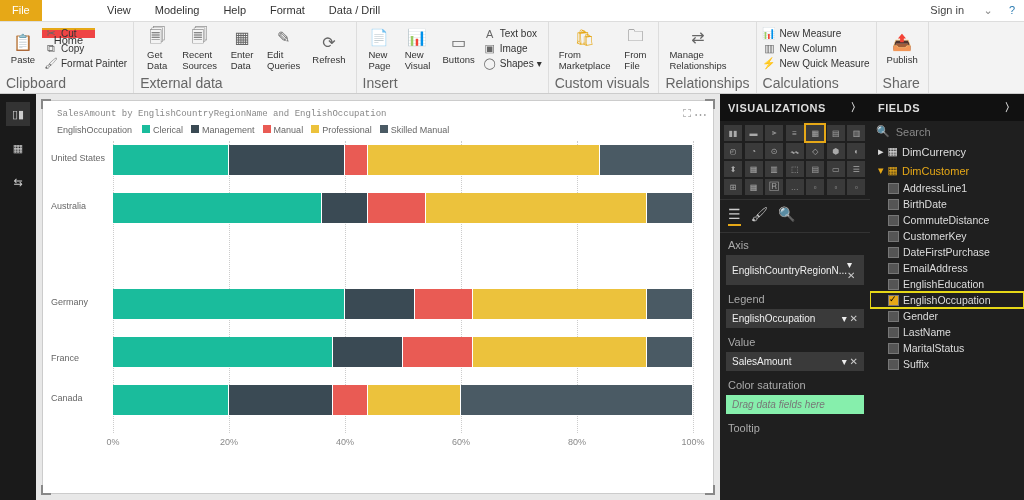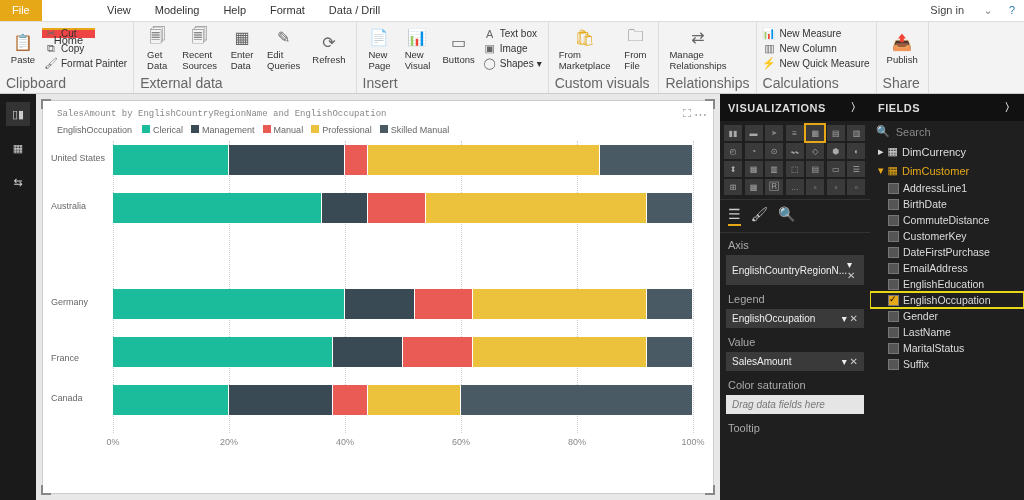--- a/index.html
+++ b/index.html
@@ -56,21 +56,21 @@
 .panel-head { background:#111; padding:6px 8px; font-weight:bold; font-size:11px; letter-spacing:.5px; display:flex; justify-content:space-between; align-items:center; }
 .viz-grid { display:grid; grid-template-columns:repeat(7,1fr); gap:2px; padding:4px; }
 .viz-cell { width:18px; height:16px; background:#3a3a3a; cursor:pointer; display:flex; align-items:center; justify-content:center; font-size:8px; color:#aaa; }
 .viz-cell.sel { outline:2px solid #e6a817; }
 .tool-row { display:flex; gap:10px; padding:6px 8px; border-top:1px solid #333; border-bottom:1px solid #333; }
 .tool-row span { font-size:14px; color:#ccc; cursor:pointer; }
 .tool-row span.active { border-bottom:2px solid #e6a817; padding-bottom:2px; }
 .well-label { padding:6px 8px 2px; font-size:11px; color:#aaa; }
 .well { margin:2px 6px; background:#3a3a3a; padding:4px 6px; font-size:10px; display:flex; justify-content:space-between; align-items:center; color:#eee; }
 .well .x { color:#ccc; cursor:pointer; }
-.well.empty { background:#e5e5e5; color:#777; font-style:italic; }
+.well.empty { background:#86efac; color:#777; font-style:italic; }
 
 .fields-panel { width:154px; background:#1f1f1f; color:#ddd; overflow:hidden; }
 .search-row { padding:4px 6px; color:#888; font-size:11px; display:flex; gap:6px; align-items:center; }
 .table-row { padding:3px 8px; font-size:11px; color:#ddd; display:flex; align-items:center; gap:4px; cursor:pointer; }
 .table-row.expanded { color:#e6a817; }
 .field-row { padding:2px 6px 2px 18px; font-size:10.5px; color:#ddd; display:flex; align-items:center; gap:4px; cursor:pointer; }
 .field-row .cb { width:11px; height:11px; background:#555; border:1px solid #777; display:inline-block; }
 .field-row.checked .cb { background:#e6a817; position:relative; }
 .field-row.checked .cb::after { content:"✓"; color:#000; font-size:9px; position:absolute; top:-2px; left:0; }
 .field-row.highlight { outline:2px solid #e6d817; outline-offset:-1px; }

